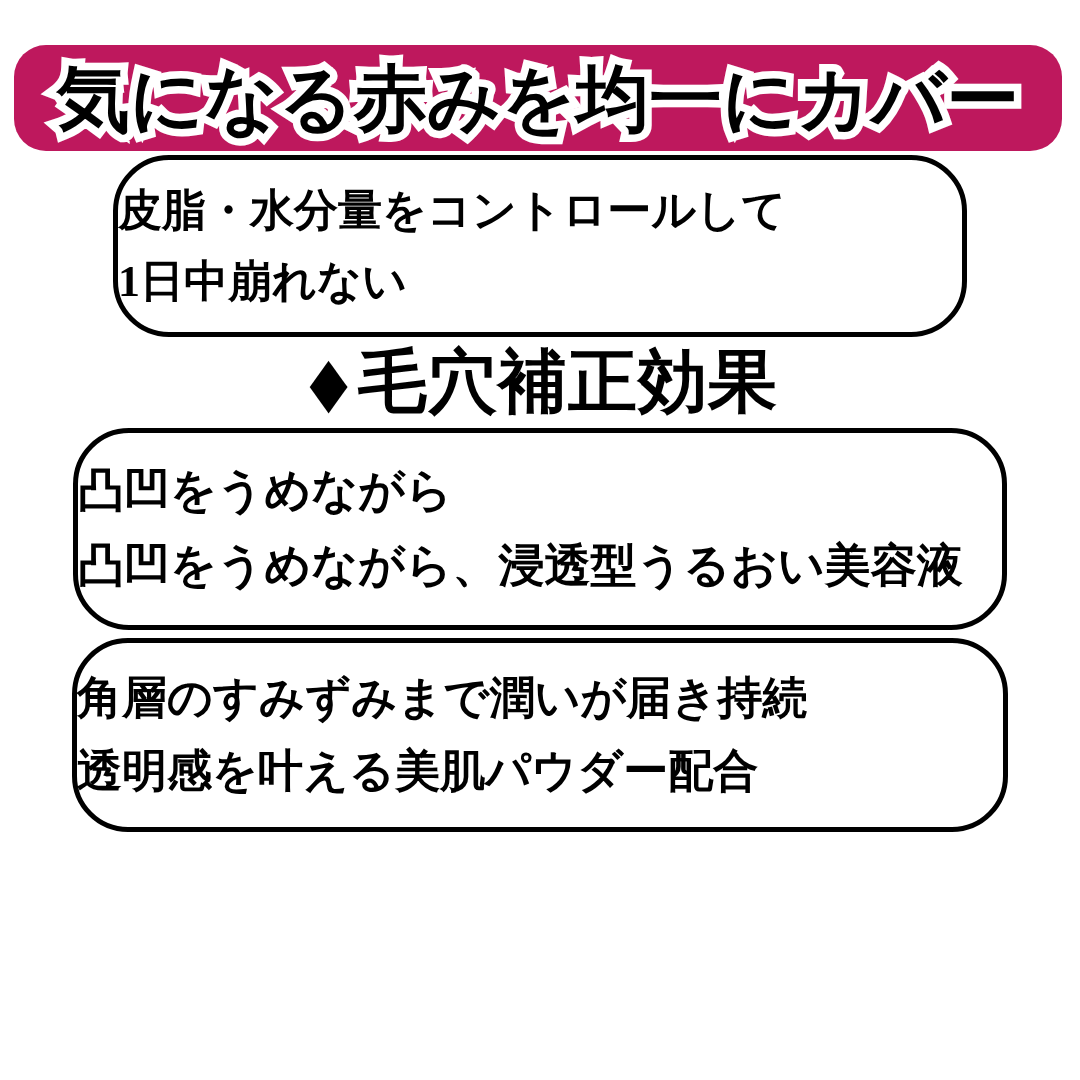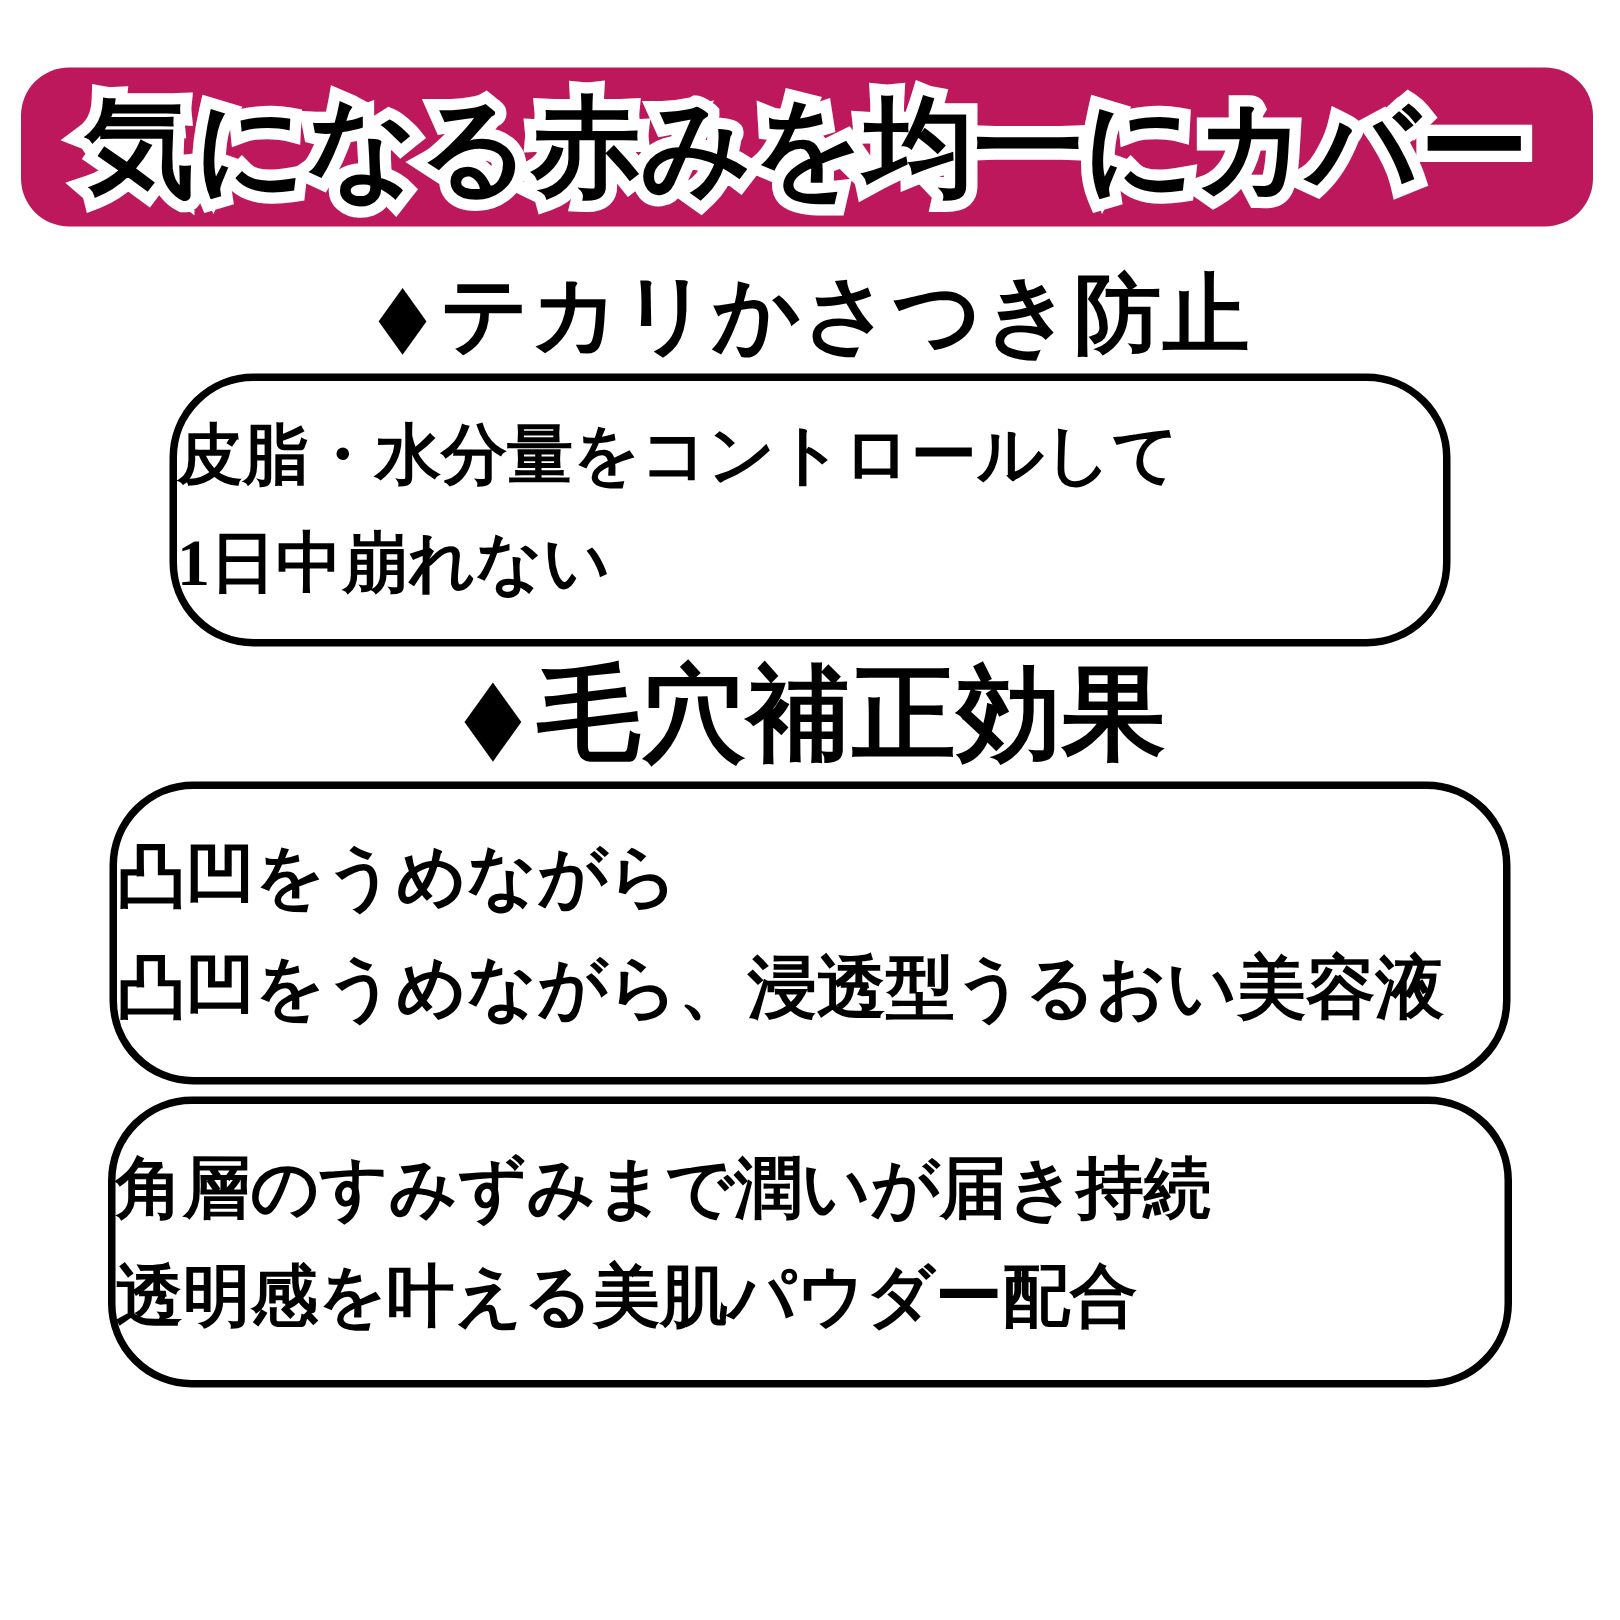--- a/index.html
+++ b/index.html
@@ -101,23 +101,20 @@
 
 <div class="page">
 
   <div class="banner" style="background: #be185d;">
     <span class="banner-text">
       <span class="stroke" aria-hidden="true">気になる赤みを均一にカバー</span>
       <span class="fill">気になる赤みを均一にカバー</span>
     </span>
   </div>
 
-  <h2 class="heading h-1">
-    <span class="diamond">◆</span><span>テカリかさつき防止</span>
-  </h2>
   <div class="box box-1">
     <p class="line">皮脂・水分量をコントロールして</p>
     <p class="line">1日中崩れない</p>
   </div>
 
   <h2 class="heading h-2">
     <span class="diamond">◆</span><span>毛穴補正効果</span>
   </h2>
   <div class="box box-2">
     <p class="line">凸凹をうめながら</p>

